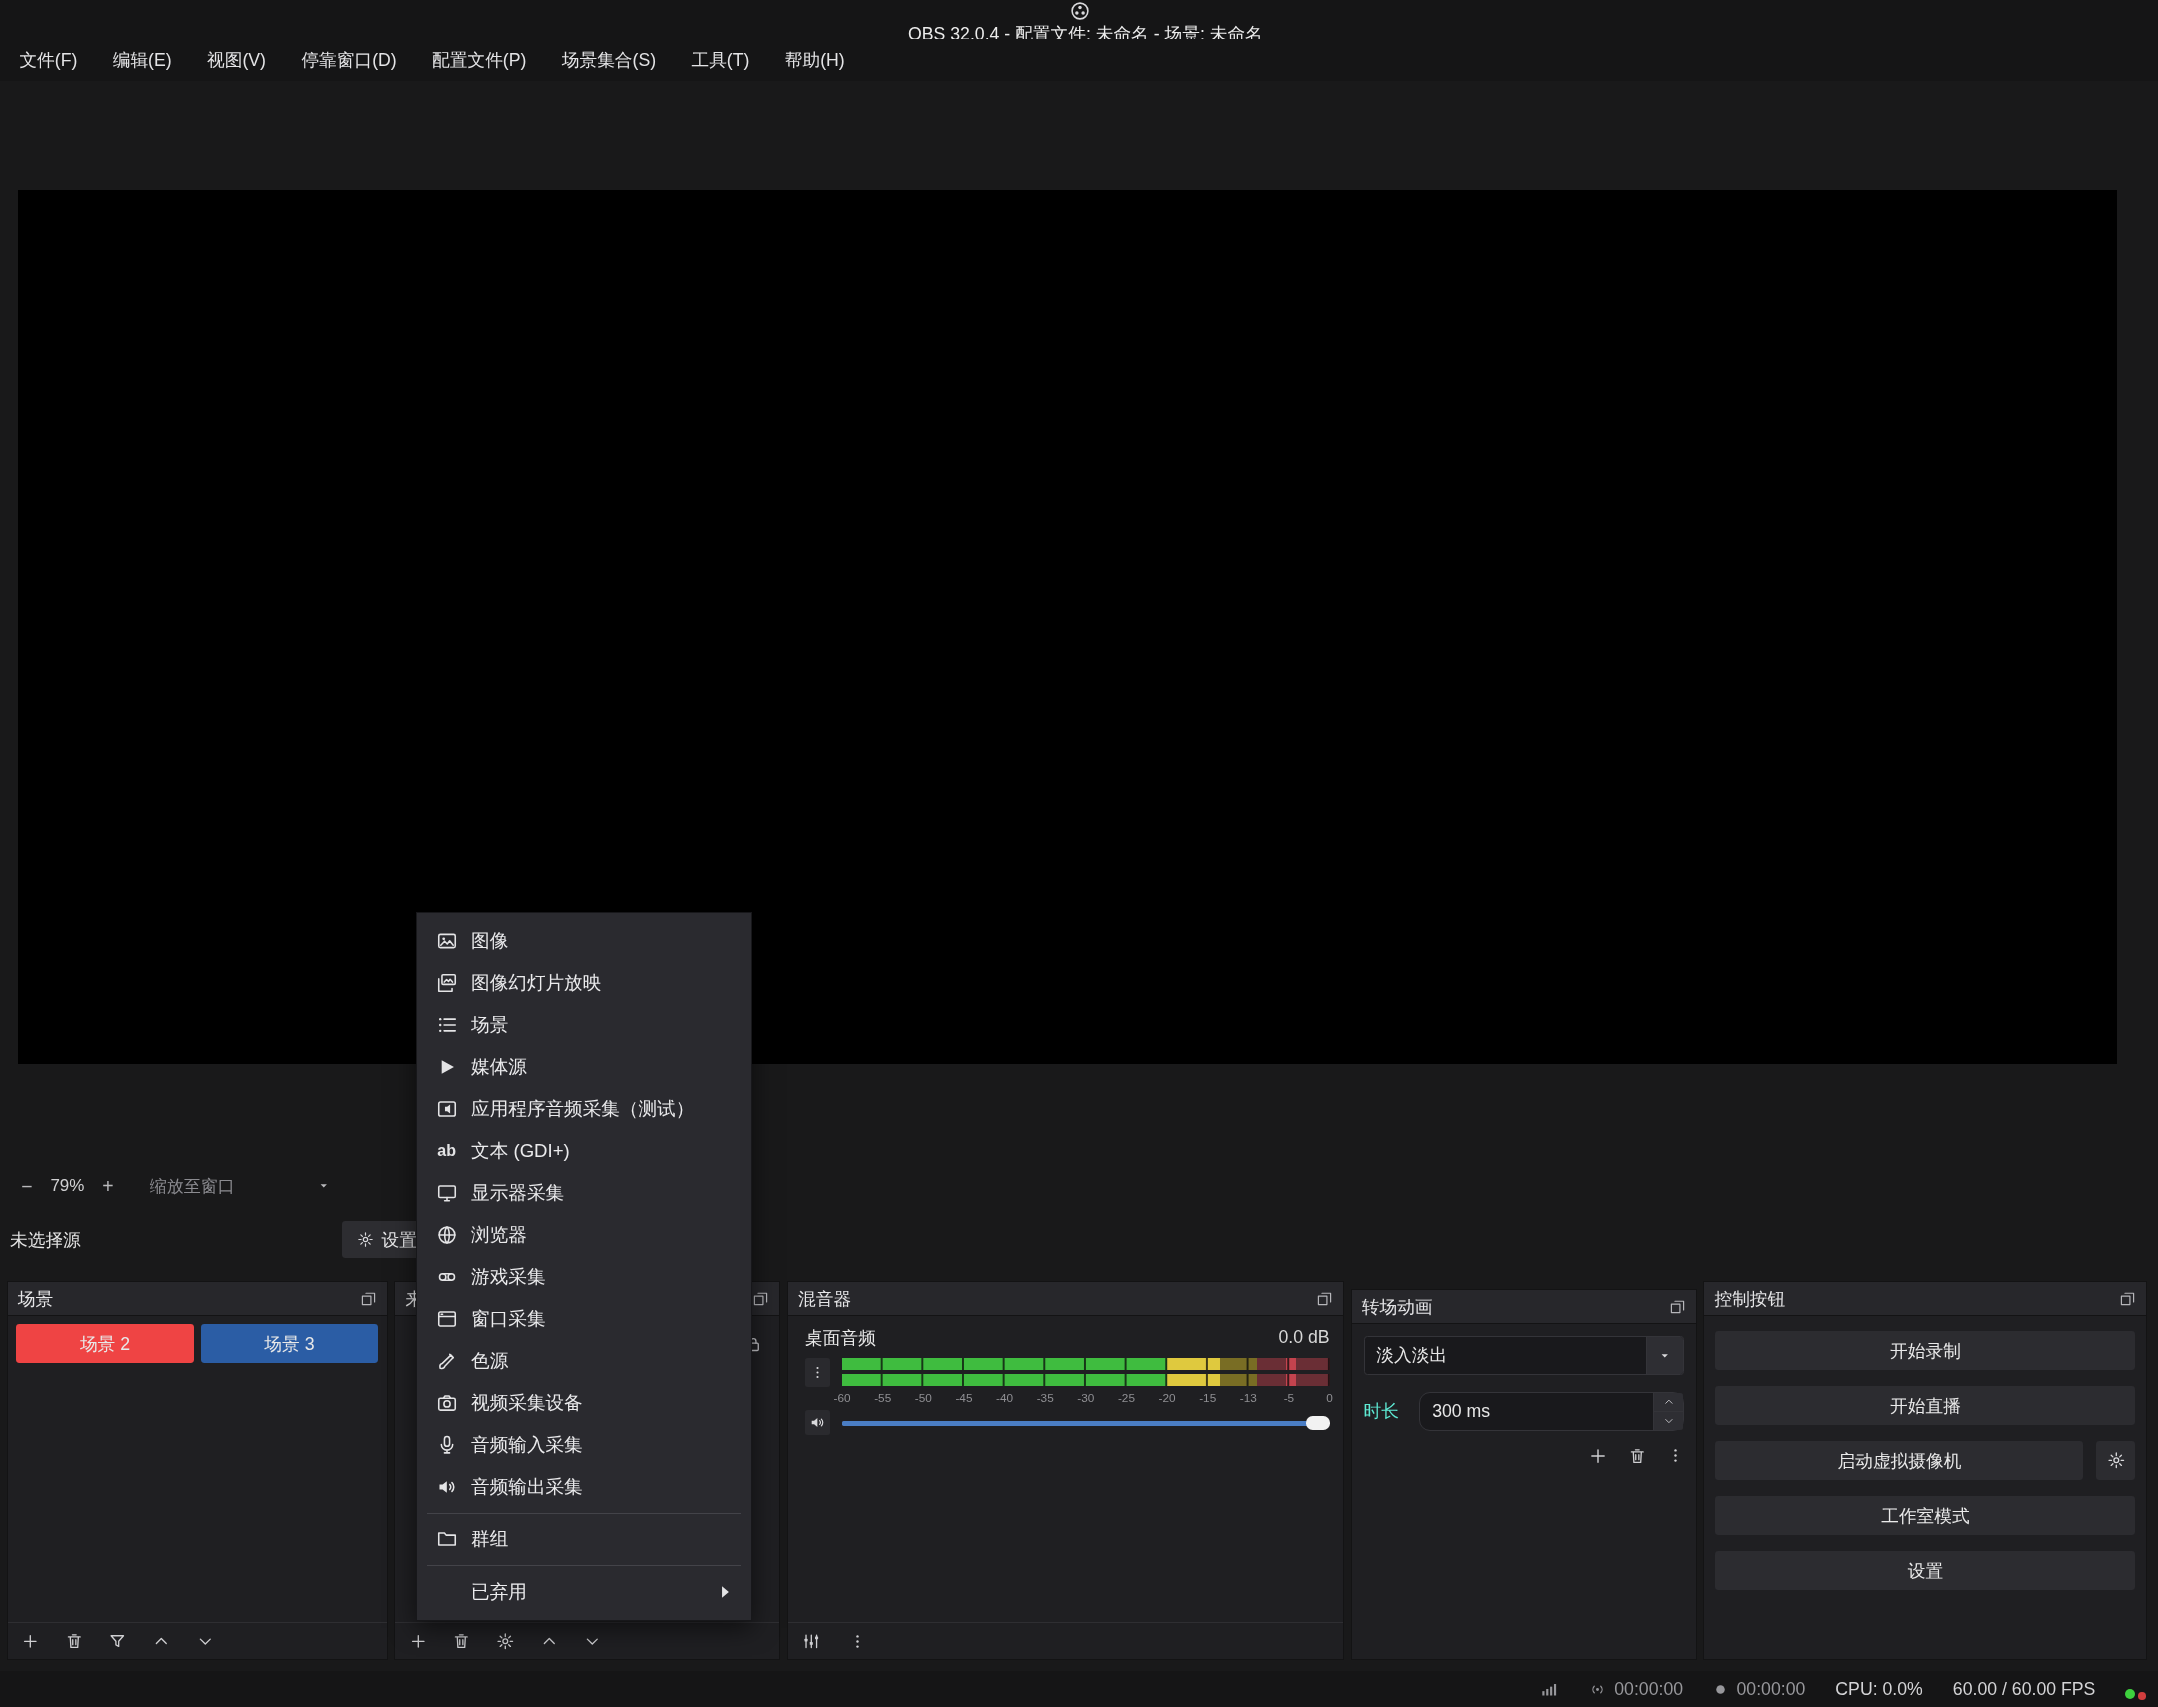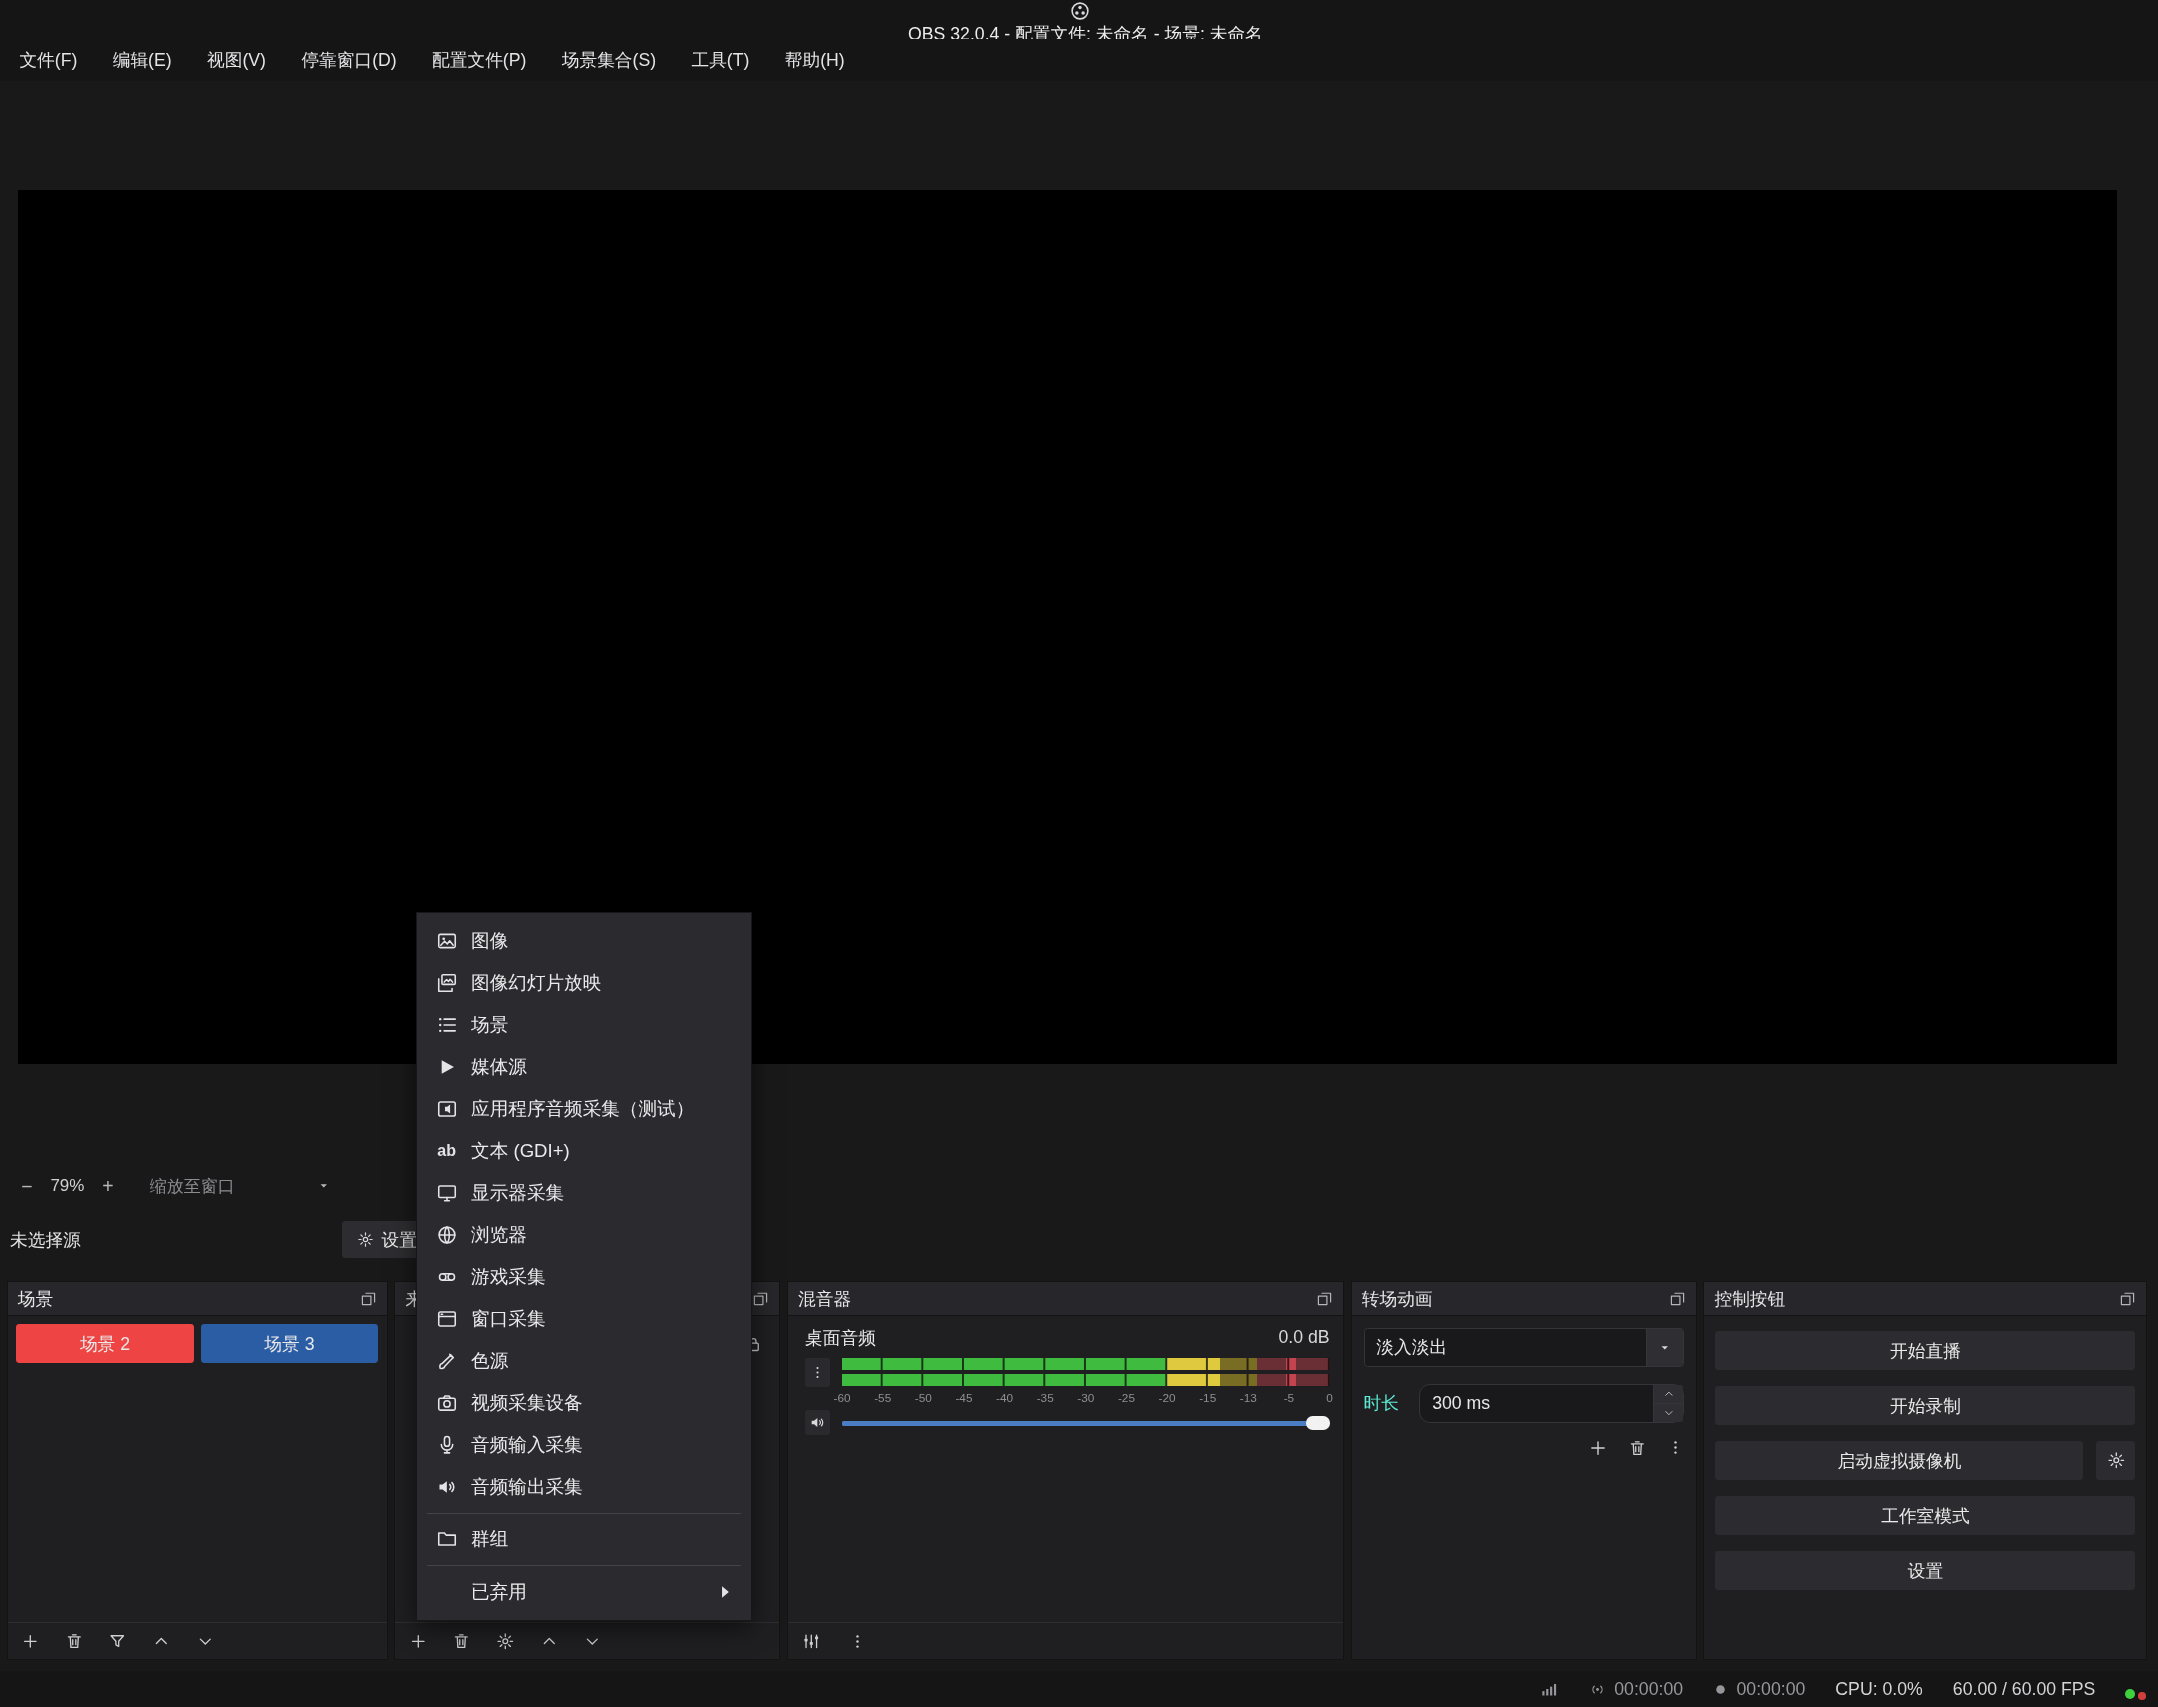--- a/index.html
+++ b/index.html
@@ -33,21 +33,21 @@
 
   
   #srcbar{position:absolute;left:0;top:1216px;width:2159px;height:47px;display:flex;align-items:center;padding-left:10px;font-size:17.7px;}
   #no-src{color:#e3e3e3;}
   #src-settings-btn{position:absolute;left:342px;top:5px;height:37px;background:#2d2d31;border-radius:3.4px;display:flex;align-items:center;gap:7.6px;padding:0 15px;font-size:17.7px;color:#e6e6e8;}
 
   
   #docks{position:absolute;left:6.7px;top:1281px;width:2145px;height:379px;display:flex;gap:6.7px;}
   .dock{background:#1f1f22;border:0.8px solid #131314;display:flex;flex-direction:column;min-width:0;}
   #dock-scenes{width:381px;}#dock-sources{width:386px;}#dock-mixer{width:557px;}
-  #dock-transitions{width:346px;}#dock-controls{width:444px;}
+  #dock-transitions{width:346px;margin-top:8px;}#dock-controls{width:444px;}
   .dock-header{height:34px;background:#27272b;display:flex;align-items:center;padding:0 10px;font-size:17.7px;color:#e6e6e8;flex:0 0 auto;border-bottom:0.8px solid #131314;}
   .dock-header .popout{margin-left:auto;color:#b6b6ba;}
   .dock-body{flex:1;position:relative;min-height:0;}
   .dock-footer{flex:0 0 37px;border-top:0.8px solid #2e2e32;display:flex;align-items:center;padding:0 13.5px;gap:25px;}
   .tool{color:#cfcfd2;}
 
   .scenes-body{padding:8.4px;}
   #scene-grid{display:grid;grid-template-columns:1fr 1fr;gap:6.7px;}
   .scene-btn{height:39px;background:#ef4444;border-radius:3.4px;display:flex;align-items:center;justify-content:center;font-size:17.7px;color:#e8e8e8;}
   .scene-btn.selected{background:var(--accent,#2b5da5);}
@@ -441,22 +441,22 @@
     <div class="dock-header">
       <span>控制按钮</span>
       <span class="ic i20 popout">
           <svg viewBox="0 0 24 24" fill="none" stroke="currentColor" stroke-width="1.7" stroke-linecap="round" stroke-linejoin="round">
             <rect x="3.4" y="8.6" width="12" height="12"></rect>
             <path d="M8.4 4.6h12.2v12.2"></path>
           </svg>
         </span>
     </div>
     <div class="dock-body ctl-body">
+        <div class="ctl-btn">开始录制</div>
         <div class="ctl-btn">开始直播</div>
-        <div class="ctl-btn">开始录制</div>
         <div class="vc-row">
           <div class="ctl-btn">启动虚拟摄像机</div>
           <div class="vc-gear">
             <span class="ic i22">
               <svg viewBox="0 0 24 24" fill="none" stroke="currentColor" stroke-width="1.7" stroke-linecap="round" stroke-linejoin="round">
                 <circle cx="12" cy="12" r="3.1"></circle>
                 <path d="M12 2.6v3.2M12 18.2v3.2M2.6 12h3.2M18.2 12h3.2M5.4 5.4l2.2 2.2M16.4 16.4l2.2 2.2M18.6 5.4l-2.2 2.2M7.6 16.4l-2.2 2.2"></path>
               </svg>
             </span>
           </div>

